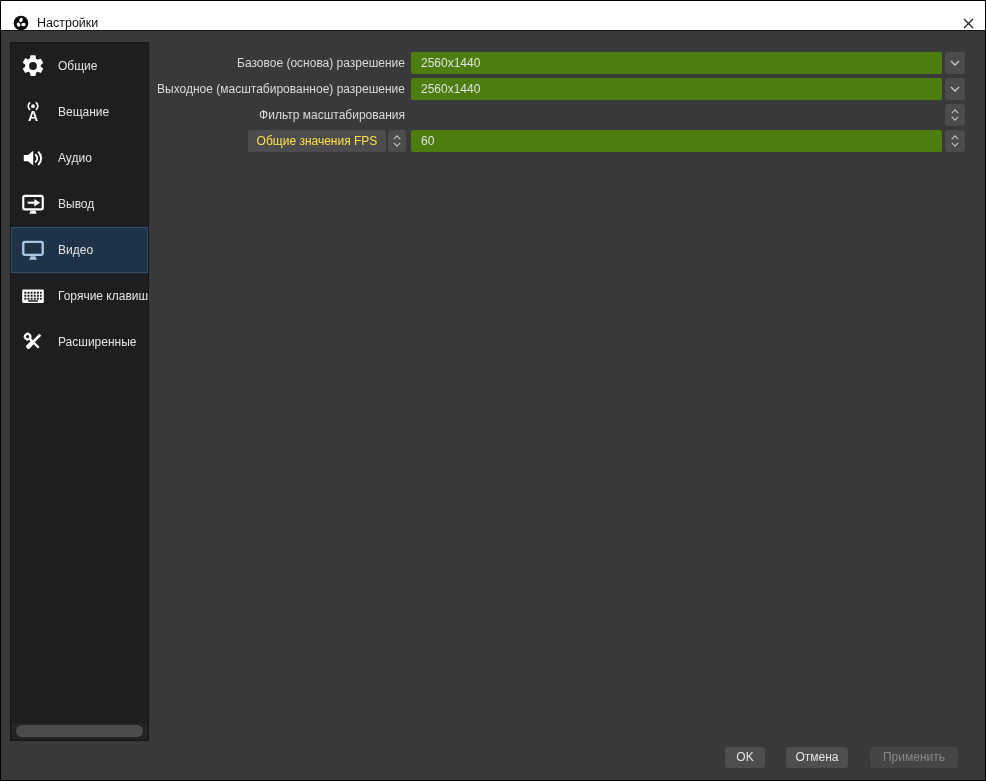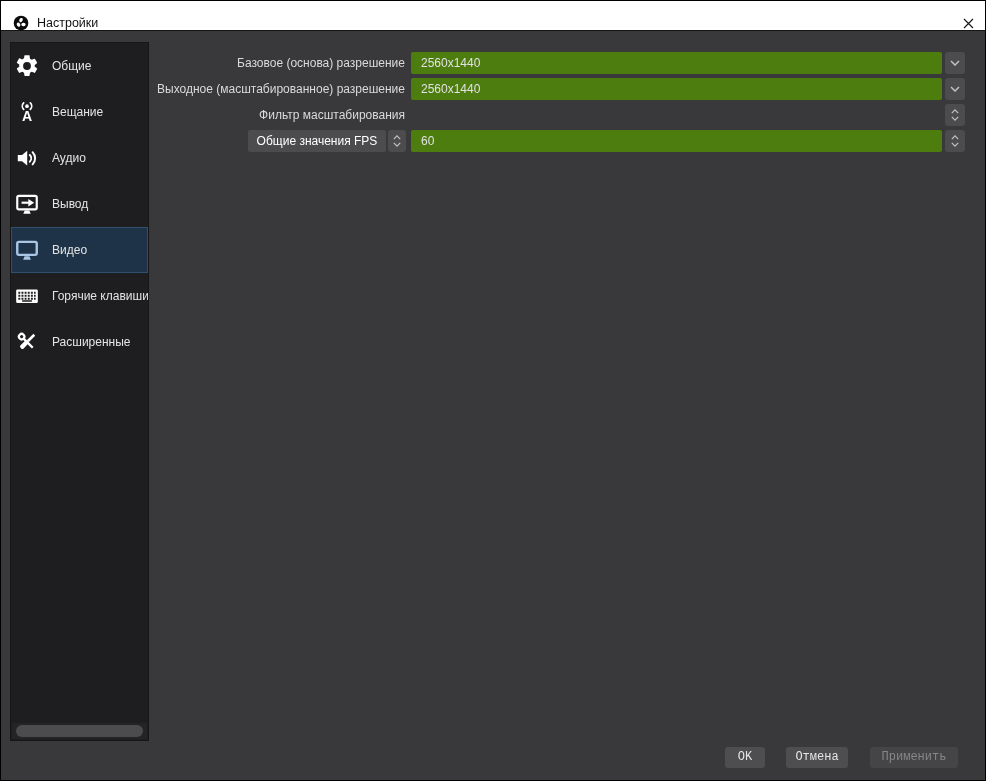--- a/index.html
+++ b/index.html
@@ -18,21 +18,21 @@
   .close-btn{
     margin-left:auto;width:34px;height:30px;display:flex;align-items:center;
     justify-content:center;cursor:default;
   }
   
   .sidebar{
     position:absolute;left:9px;top:41px;width:139px;height:699px;
     background:#1e1e20;border:1px solid #161618;box-sizing:border-box;overflow:hidden;
   }
   .nav-item{
-    height:46px;display:flex;align-items:center;padding-left:0;
+    height:46px;display:flex;align-items:center;padding-left:6px;
     color:#ffffff;white-space:nowrap;overflow:hidden;
   }
   .nav-item .nav-icon{width:32px;height:32px;flex:none;display:flex;align-items:center;justify-content:center;color:#ffffff;}
   .nav-item .nav-label{font-size:12px;color:#e4e4e4;margin-left:9px;}
   .nav-item.selected{background:#1f3348;box-shadow:inset 0 0 0 1px #30506e;}
   .nav-item.selected .nav-icon{color:#a9c7e4;}
   .hscroll{position:absolute;left:1px;right:1px;bottom:1px;height:16px;background:#242427;}
   .hscroll .thumb{position:absolute;left:4px;right:4px;top:2px;height:12px;border-radius:6px;background:#4c4c4e;}
   
   .form-label{
@@ -44,33 +44,33 @@
     background:#4d7c0f;border-radius:2px;color:#e2e2e3;font-size:12px;
     line-height:22px;padding-left:10px;white-space:nowrap;overflow:hidden;
   }
   .arrow-btn{
     position:absolute;left:944px;width:20px;height:22px;background:#4c4c4e;
     border-radius:3px;display:flex;flex-direction:column;align-items:center;
     justify-content:center;gap:2px;
   }
   .combo-label{
     position:absolute;left:247px;width:138px;height:22px;background:#4c4c4e;
-    border-radius:2px;color:#ffffff;font-size:12px;line-height:22px;text-align:center;
+    border-radius:2px;color:#fde047;font-size:12px;line-height:22px;text-align:center;
     white-space:nowrap;
   }
   .combo-spin{
     position:absolute;left:387px;width:18px;height:22px;background:#4c4c4e;
     border-radius:3px;display:flex;flex-direction:column;align-items:center;
     justify-content:center;gap:2px;
   }
   .t1{top:51px}.t2{top:77px}.t3{top:103px}.t4{top:129px}
   
   .btn{
     position:absolute;top:746px;height:21px;background:#4e4e50;border-radius:3px;
-    color:#e6e6e7;font-size:12px;text-align:center;line-height:21px;font-family:Liberation Mono, monospace;
+    color:#e6e6e7;font-size:12px;text-align:center;line-height:21px;
   }
   .btn-ok{left:724px;width:40px;}
   .btn-cancel{left:785px;width:62px;}
   .btn-apply{left:869px;width:88px;background:#454547;color:#87878a;}
 </style>
 </head>
 <body>
 
 <div class="window">
 

